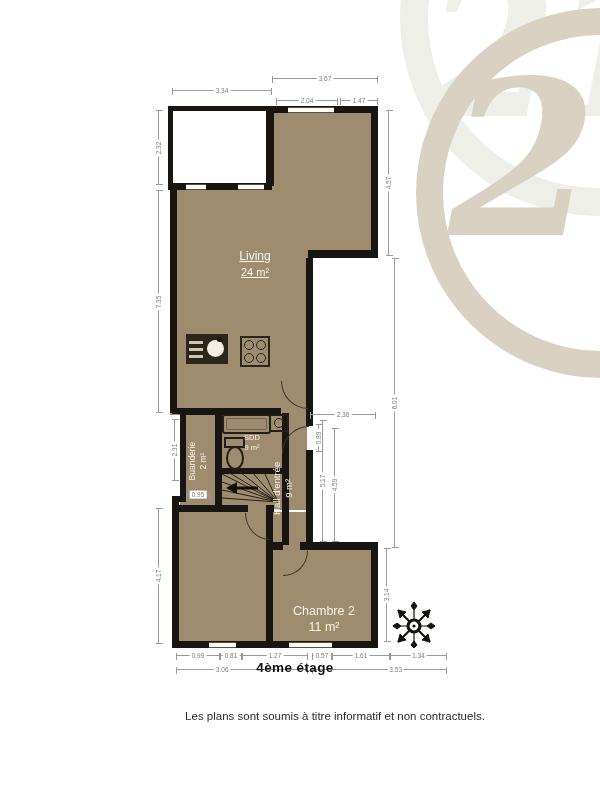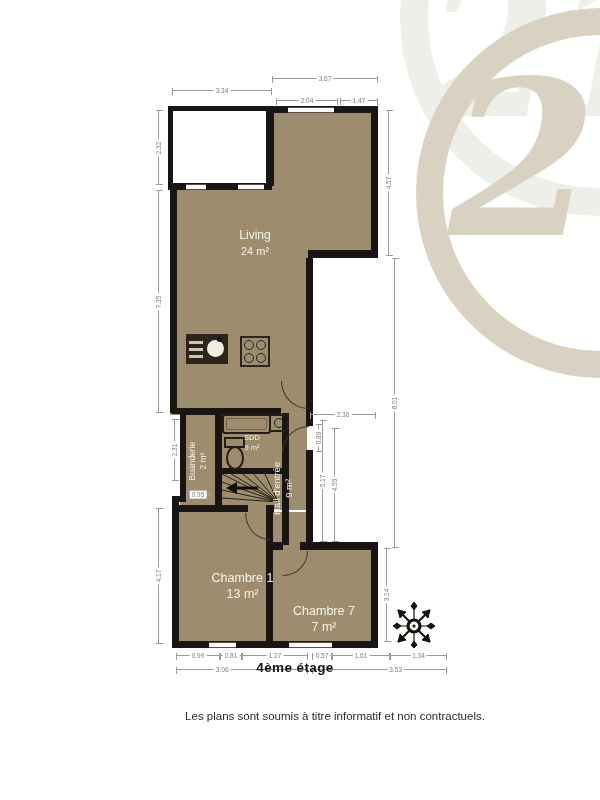--- a/index.html
+++ b/index.html
@@ -139,43 +139,39 @@
       <polygon points="35,24 39,21 43,24 39,27"></polygon>
       <polygon points="38,8 30,10 36,16"></polygon>
       <polygon points="6,8 14,10 8,16"></polygon>
       <polygon points="38,40 30,38 36,32"></polygon>
       <polygon points="6,40 14,38 8,32"></polygon>
       <circle cx="22" cy="24" r="6" fill="#fff" stroke-width="3.2"></circle>
       <circle cx="22" cy="24" r="1.6" stroke="none"></circle>
     </g>
   </svg>
 
-  <div class="roomlabel" style="left:200px;top:228px;width:110px;font-size:12px;">
+  <div class="roomlabel" style="left:200px;top:249px;width:110px;font-size:12px;text-decoration:underline;">
     <span>Living</span>
     <span style="font-size:11px;">24 m²</span>
   </div>
   <div class="roomlabel" style="left:153px;top:450px;width:90px;font-size:8.5px;transform:rotate(-90deg);">
     <span>Buanderie</span>
     <span>2 m²</span>
   </div>
   <div class="roomlabel" style="left:230px;top:433px;width:44px;font-size:7.5px;">
     <span>SDD</span>
     <span>9 m²</span>
   </div>
   <div class="roomlabel" style="left:235px;top:476px;width:96px;font-size:9.5px;transform:rotate(-90deg);">
     <span>Hall d'entrée</span>
     <span>9 m²</span>
   </div>
-  <div class="roomlabel" style="left:185px;top:570px;width:115px;font-size:12.5px;">
-    <span>Chambre 1</span>
-    <span>13 m²</span>
-  </div>
   <div class="roomlabel" style="left:270px;top:603px;width:108px;font-size:12.5px;">
-    <span>Chambre 7</span>
-    <span>7 m²</span>
+    <span>Chambre 2</span>
+    <span>11 m²</span>
   </div>
 
   <div class="hdim" style="left:272px;top:78px;width:106px;">
     <i>3.67</i>
     </div>
   <div class="hdim" style="left:172px;top:90px;width:100px;">
     <i>3.34</i>
     </div>
   <div class="hdim" style="left:276px;top:100px;width:62px;">
     <i>2.04</i>

